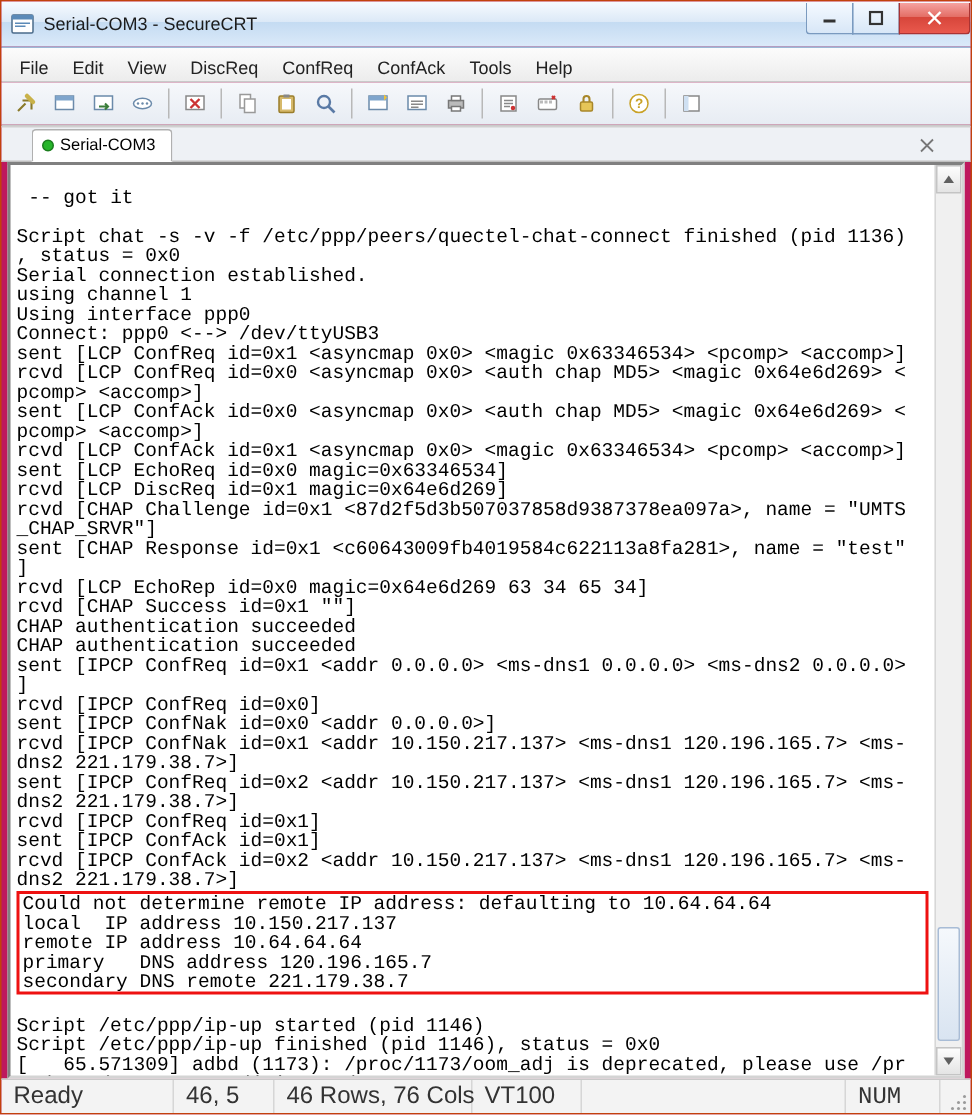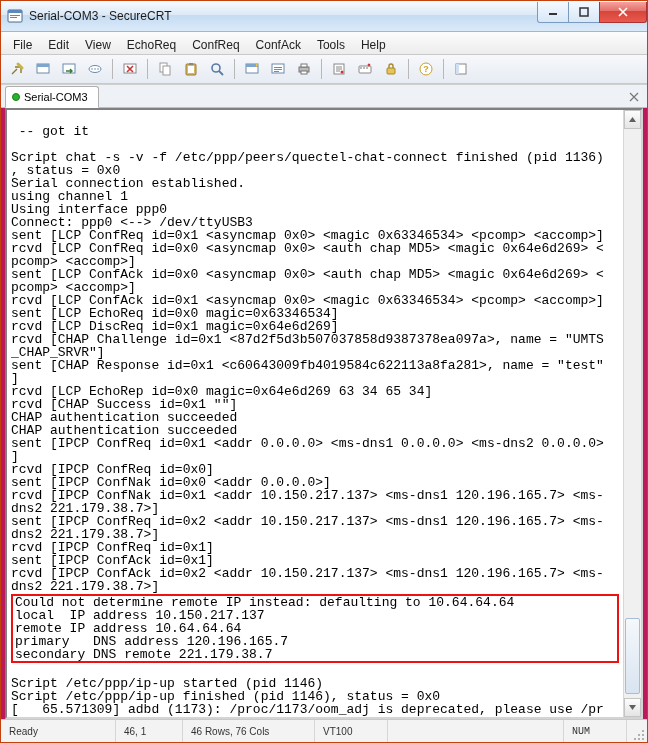--- a/index.html
+++ b/index.html
@@ -108,21 +108,21 @@
   .tool-btn svg { display:block; }
 
   
   .tabstrip {
     height: 22px;
     background: #eef1f5;
     border-top: 1px solid #d0d0d0;
     border-bottom: 1px solid #c0c0c0;
     display: flex;
     align-items: flex-end;
-    padding: 0 4px;
+    padding: 0 20px;
     text-align: right;
   }
   .tab {
     height: 20px;
     background: #fff;
     border: 1px solid #b0b0b0;
     border-bottom: 1px solid #fff;
     padding: 0 10px 0 6px;
     font-size: 11px;
     display: flex;
@@ -189,21 +189,21 @@
     border:1px solid #a8bcd6; border-radius:2px;
   }
 
   
   .statusbar {
     height: 22px;
     background: #f3f3f3;
     border-top: 1px solid #c9c9c9;
     display: flex;
     align-items: center;
-    font-size: 10px;
+    font-size: 16px;
     color: #333;
   }
   .statusbar .cell {
     padding: 0 8px;
     border-right: 1px solid #d6d6d6;
     height: 100%;
     display: flex; align-items: center;
     white-space: nowrap;
   }
   .statusbar .cell.flex { flex: 1; border-right: 1px solid #d6d6d6; }
@@ -244,21 +244,21 @@
             <path d="M2 1 L10 9 M10 1 L2 9" stroke="#fff" stroke-width="1.6"></path>
           </svg>
       </div>
     </div>
   </div>
 
   <div class="menubar">
     <span class="menu-item">File</span>
     <span class="menu-item">Edit</span>
     <span class="menu-item">View</span>
-    <span class="menu-item">EchoReq</span>
+    <span class="menu-item">DiscReq</span>
     <span class="menu-item">ConfReq</span>
     <span class="menu-item">ConfAck</span>
     <span class="menu-item">Tools</span>
     <span class="menu-item">Help</span>
   </div>
 
   <div class="toolbar">
     <div class="tool-btn">
         <svg width="16" height="16">
           <path d="M3 13 L8 8 M6 6 L12 6 L12 12" fill="none" stroke="#8a7a2a" stroke-width="1.4"></path>
@@ -417,21 +417,21 @@
 rcvd [IPCP ConfReq id=0x0]
 sent [IPCP ConfNak id=0x0 &lt;addr 0.0.0.0&gt;]
 rcvd [IPCP ConfNak id=0x1 &lt;addr 10.150.217.137&gt; &lt;ms-dns1 120.196.165.7&gt; &lt;ms-
 dns2 221.179.38.7&gt;]
 sent [IPCP ConfReq id=0x2 &lt;addr 10.150.217.137&gt; &lt;ms-dns1 120.196.165.7&gt; &lt;ms-
 dns2 221.179.38.7&gt;]
 rcvd [IPCP ConfReq id=0x1]
 sent [IPCP ConfAck id=0x1]
 rcvd [IPCP ConfAck id=0x2 &lt;addr 10.150.217.137&gt; &lt;ms-dns1 120.196.165.7&gt; &lt;ms-
 dns2 221.179.38.7&gt;]</span>
-<div class="highlight-box"><span>Could not determine remote IP instead: defaulting to 10.64.64.64</span>
+<div class="highlight-box"><span>Could not determine remote IP address: defaulting to 10.64.64.64</span>
 <span>local  IP address 10.150.217.137</span>
 <span>remote IP address 10.64.64.64</span>
 <span>primary   DNS address 120.196.165.7</span>
 <span>secondary DNS remote 221.179.38.7</span></div>
 <span class="wrap">Script /etc/ppp/ip-up started (pid 1146)
 Script /etc/ppp/ip-up finished (pid 1146), status = 0x0
 [   65.571309] adbd (1173): /proc/1173/oom_adj is deprecated, please use /pr
 oc/1173/oom_score_adj instead.</span>
     </div>
     <div class="scrollbar">
@@ -446,21 +446,21 @@
       <div class="sb-btn">
           <svg width="9" height="9">
             <path d="M4.5 7 L8 2 L1 2 Z" fill="#606060"></path>
           </svg>
         </div>
     </div>
   </div>
 
   <div class="statusbar">
     <div class="cell" style="width:98px;">Ready</div>
-    <div class="cell" style="width:50px;">46,  1</div>
+    <div class="cell" style="width:50px;">46,  5</div>
     <div class="cell" style="width:115px;">46 Rows, 76 Cols</div>
     <div class="cell" style="width:56px;">VT100</div>
     <div class="cell flex"></div>
     <div class="cell" style="width:46px;font-family:Liberation Mono, monospace;">NUM</div>
     <div class="grip">
       <svg width="12" height="12">
         <circle cx="10" cy="10" r="1" fill="#9a9a9a"></circle>
         <circle cx="6" cy="10" r="1" fill="#9a9a9a"></circle>
         <circle cx="10" cy="6" r="1" fill="#9a9a9a"></circle>
         <circle cx="2" cy="10" r="1" fill="#9a9a9a"></circle>

